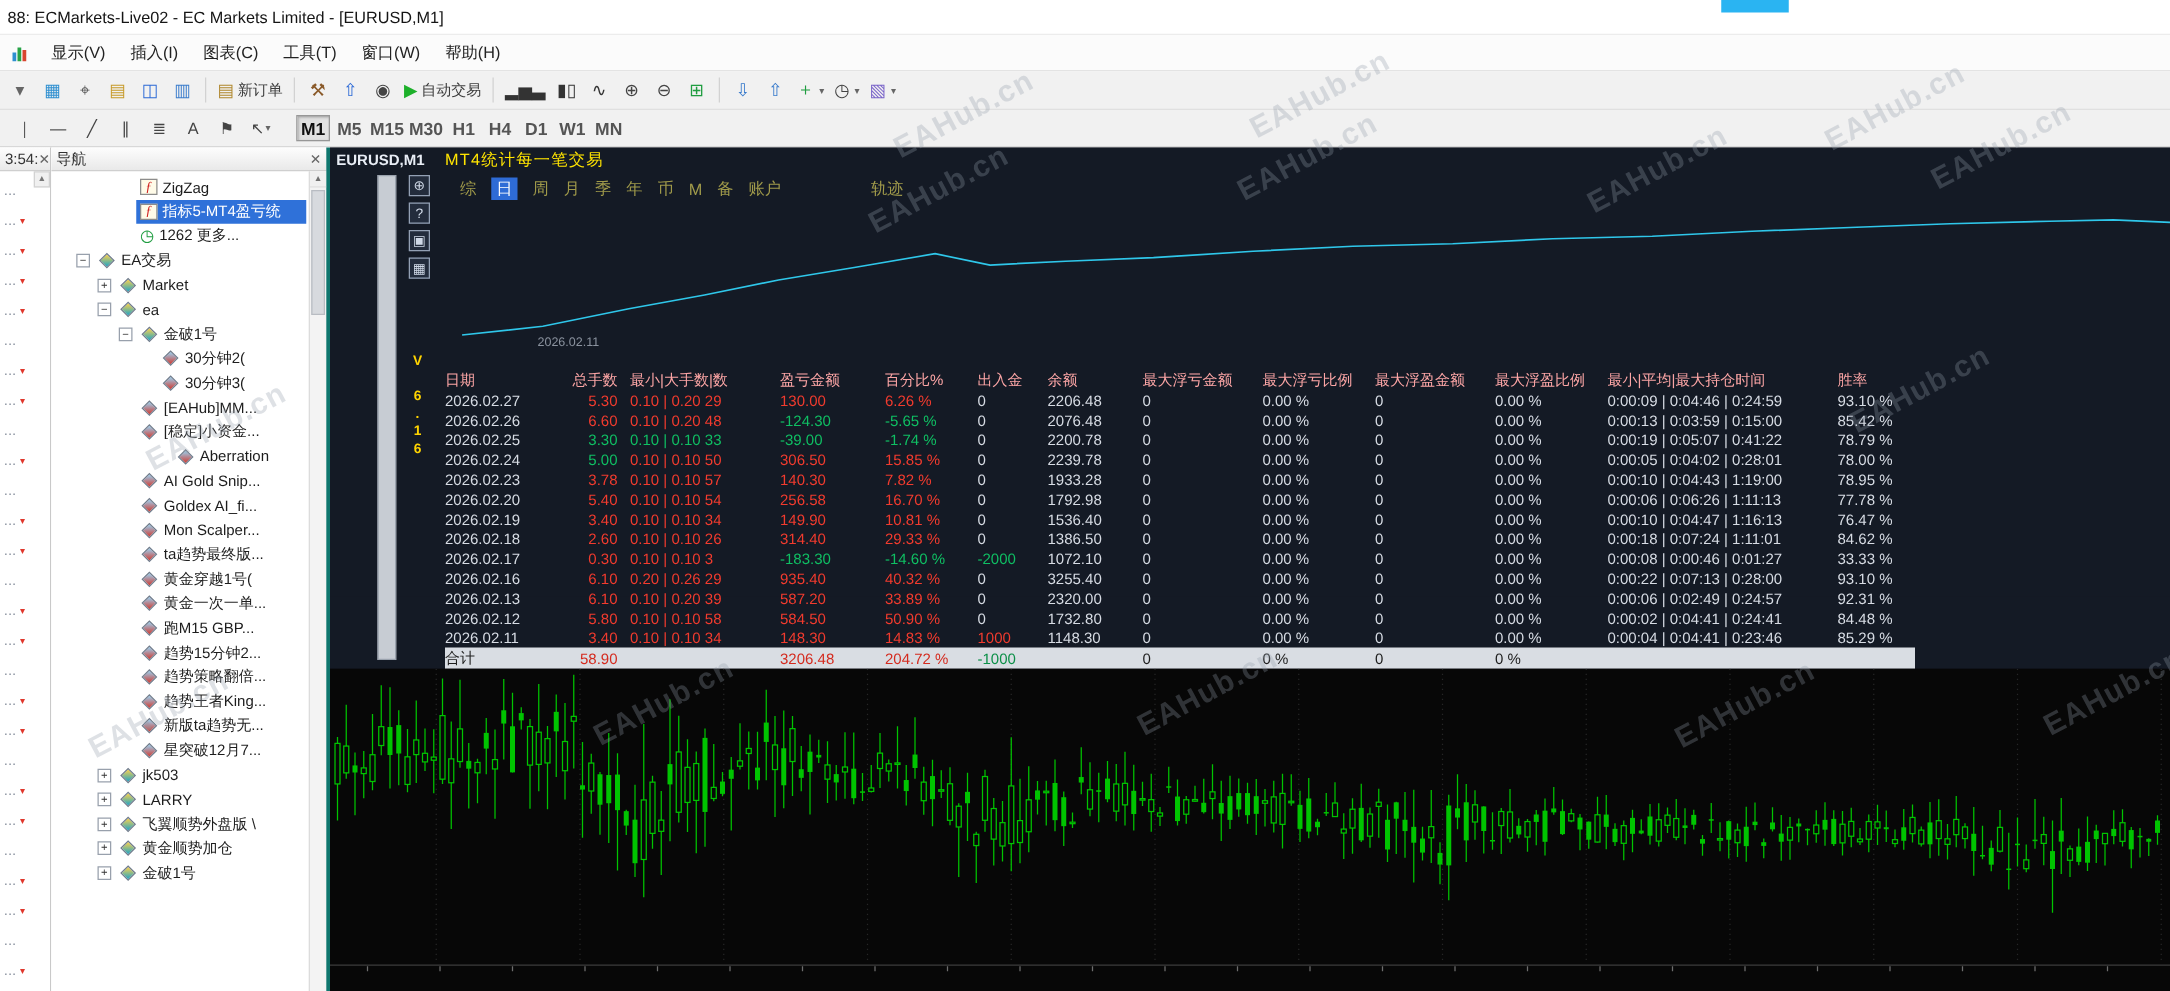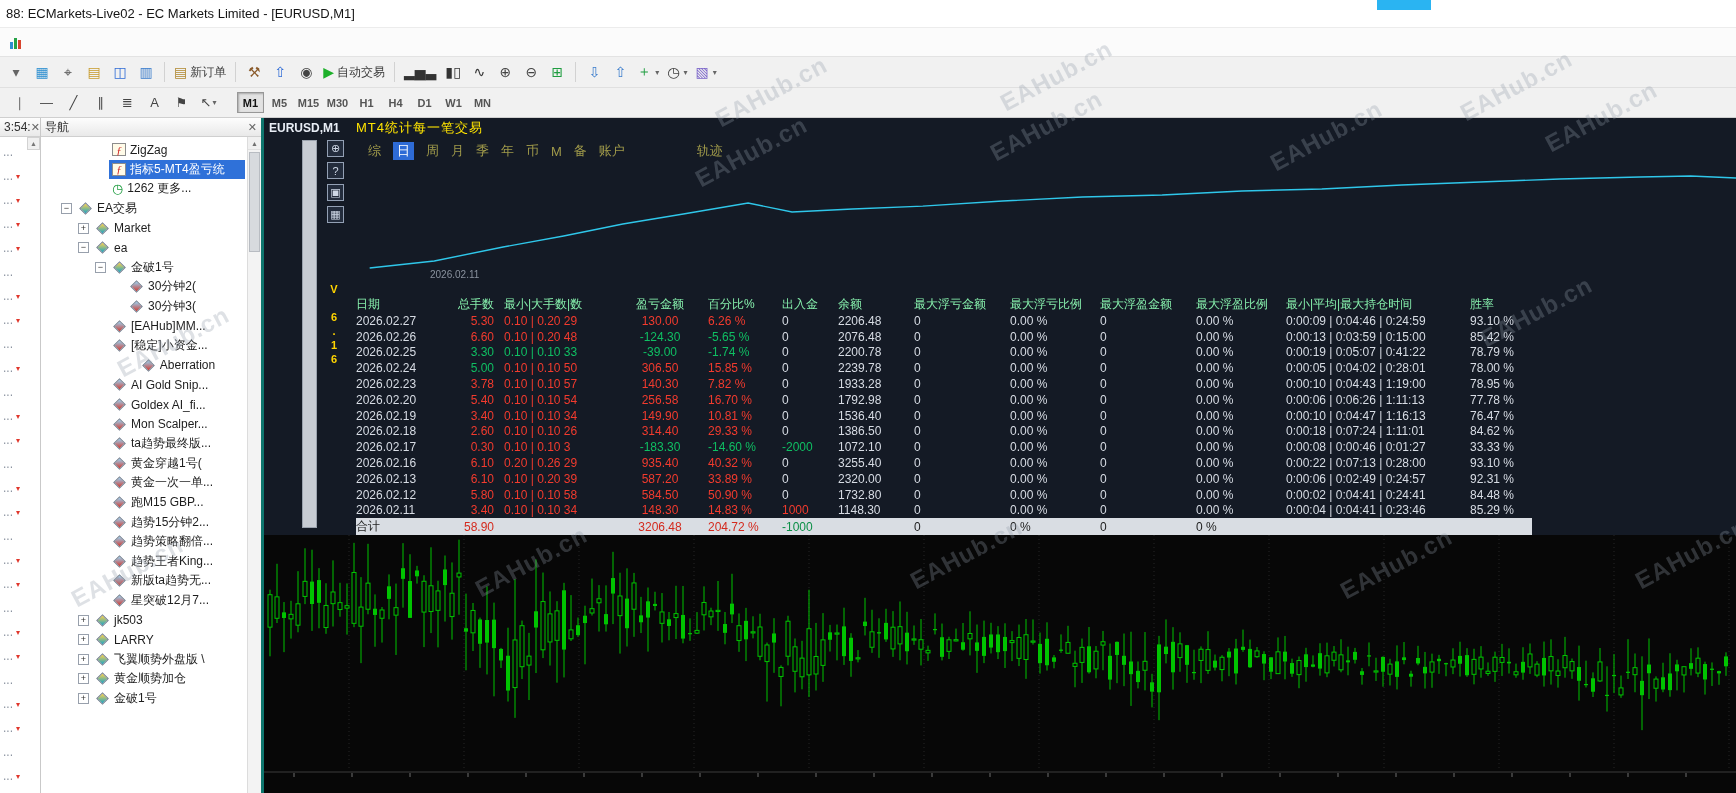--- a/index.html
+++ b/index.html
@@ -17,21 +17,21 @@
   .app-icon i:nth-child(3){ height:9px; background:#d8452e; }
   .menu-item { padding:4px 10px; cursor:default; }
   .toolbar { height:31px; background:#f1f1f1; display:flex; align-items:center; padding-left:4px; gap:2px; border-bottom:1px solid #e0e0e0; }
   .tb-btn { min-width:24px; height:24px; display:flex; align-items:center; justify-content:center; border-radius:3px; font-size:14px; color:#444; padding:0 3px; gap:3px; }
   .tb-btn .lbl { font-size:12px; color:#3c3c3c; }
   .tb-sep { width:1px; height:20px; background:#d2d2d2; margin:0 4px; }
   .dd { font-size:8px; color:#666; margin-left:1px; }
   .toolbar2 { height:30px; background:#f1f1f1; display:flex; align-items:center; border-bottom:1px solid #cfcfcf; padding-left:6px; }
   .tool-btn { width:27px; height:24px; display:flex; align-items:center; justify-content:center; font-size:13px; color:#444; }
   .tf-wrap { display:flex; margin-left:14px; }
-  .tf-btn { min-width:27px; height:21px; font-size:11px; font-weight:bold; color:#555; display:flex; align-items:center; justify-content:center; border:1px solid transparent; margin:0 1px; }
+  .tf-btn { min-width:27px; height:21px; font-size:14px; font-weight:bold; color:#555; display:flex; align-items:center; justify-content:center; border:1px solid transparent; margin:0 1px; }
   .tf-btn.active { background:#e2e2e2; border:1px solid #979797; color:#111; box-shadow:inset 1px 1px 2px rgba(0,0,0,.25); }
 
   
   .main { position:absolute; top:118px; left:0; right:0; bottom:0; display:flex; }
   .panel-head { height:19px; background:linear-gradient(#fdfdfd,#e9e9e9); border-bottom:1px solid #cfcfcf; display:flex; align-items:center; justify-content:space-between; font-size:12px; color:#333; padding:0 4px; }
   .close-x { color:#666; font-size:11px; }
 
   .ministrip { width:41px; background:#fff; border-right:1px solid #c9c9c9; position:relative; }
   .ms-rows { padding-top:3px; }
   .ms-row { height:24px; display:flex; align-items:center; padding-left:3px; font-size:12px; color:#8b93a0; gap:3px; }
@@ -66,22 +66,22 @@
   .sicon { width:17px; height:17px; border:1px solid #93a0b4; background:#232c3c; color:#cfd8e6; font-size:11px; display:flex; align-items:center; justify-content:center; }
   .vstrip { position:absolute; left:38px; top:22px; width:15px; height:388px; background:#c7ccd3; border:1px solid #9aa2ad; }
   .version { position:absolute; left:64px; top:165px; writing-mode:vertical-rl; text-orientation:upright; color:#ffd400; font-size:11px; letter-spacing:2px; font-weight:bold; }
   .curve-wrap { position:absolute; left:96px; top:47px; right:0; height:115px; }
   .curve-wrap svg { width:100%; height:100%; display:block; }
   .curve-date { position:absolute; left:70px; bottom:0; color:#8a929e; font-size:10px; }
   .stats-table { position:absolute; left:92px; top:177px; width:1176px; font-size:12px; }
   .trow { display:grid; grid-template-columns:98px 50px 120px 84px 74px 56px 76px 96px 90px 96px 90px 184px 58px; height:15.8px; align-items:center; color:#d7dce4; }
   .trow span { overflow:hidden; white-space:nowrap; }
   .trow span:nth-child(2) { text-align:right; padding-right:10px; }
-  .trow span:nth-child(4) { text-align:center; padding-right:12px; }
-  .trow.head { color:#86efac; height:18px; }
+  .trow span:nth-child(4) { text-align:left; padding-right:12px; }
+  .trow.head { color:#fca5a5; height:18px; }
   .c-r { color:#f23b2e; } .c-g { color:#0fbf63; } .c-w { color:#d7dce4; }
   .row-total { background:#d9dde3; color:#1d1d1d; height:16.5px; }
   .row-total .c-r { color:#d42a1e; } .row-total .c-g { color:#0b8f47; } .row-total .c-k { color:#1d1d1d; }
   .candles-area { position:absolute; left:0; right:0; top:417px; bottom:0; background:#070707; }
 
   .watermark { position:absolute; color:rgba(145,155,170,0.30); font-size:24px; font-weight:bold; transform:rotate(-28deg); letter-spacing:1px; pointer-events:none; z-index:50; }
 </style>
 </head>
 <body>
 
@@ -89,20 +89,28 @@
   <span>88: ECMarkets-Live02 - EC Markets Limited - [EURUSD,M1]</span>
   <div class="win-highlight"></div>
 </div>
 
 <div class="menubar">
   <span class="app-icon">
       <i></i>
       <i></i>
       <i></i>
     </span>
+  <div id="menu-items" style="display:flex;">
+      <div class="menu-item">显示(V)</div>
+      <div class="menu-item">插入(I)</div>
+      <div class="menu-item">图表(C)</div>
+      <div class="menu-item">工具(T)</div>
+      <div class="menu-item">窗口(W)</div>
+      <div class="menu-item">帮助(H)</div>
+    </div>
 </div>
 
 <div class="toolbar">
   <div id="toolbar-buttons" style="display:flex;align-items:center;gap:2px;">
       <div class="tb-btn">
         <span class="glyph" style="color: rgb(102, 102, 102);">▾</span>
       </div>
       <div class="tb-btn">
         <span class="glyph" style="color: rgb(46, 143, 208);">▦</span>
       </div>

